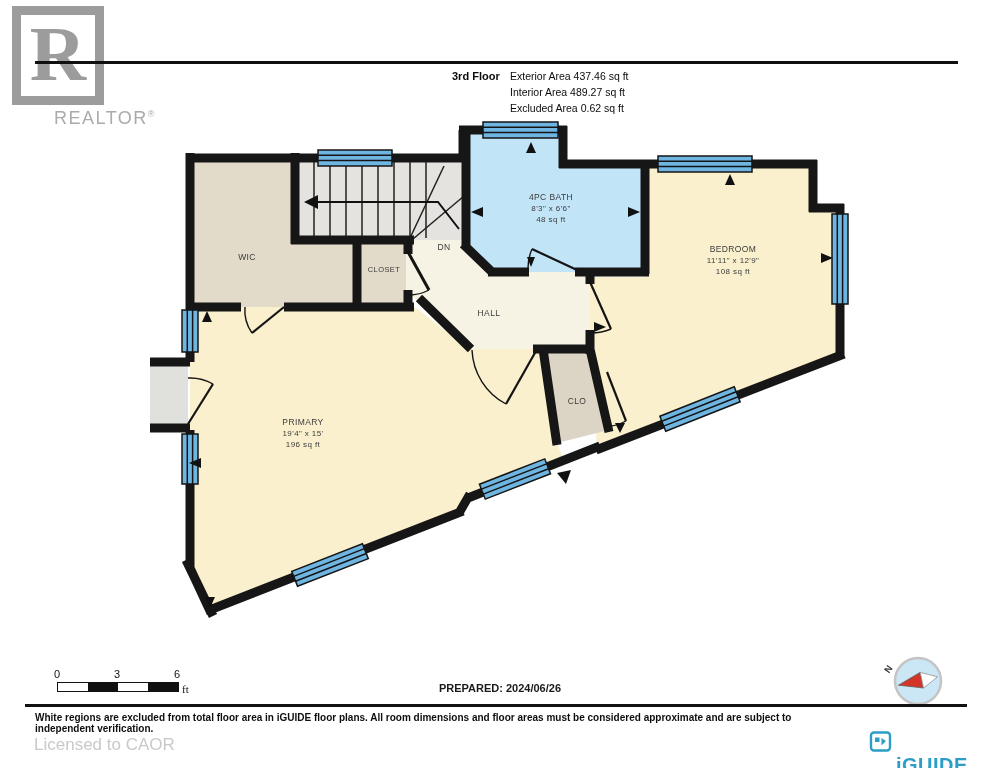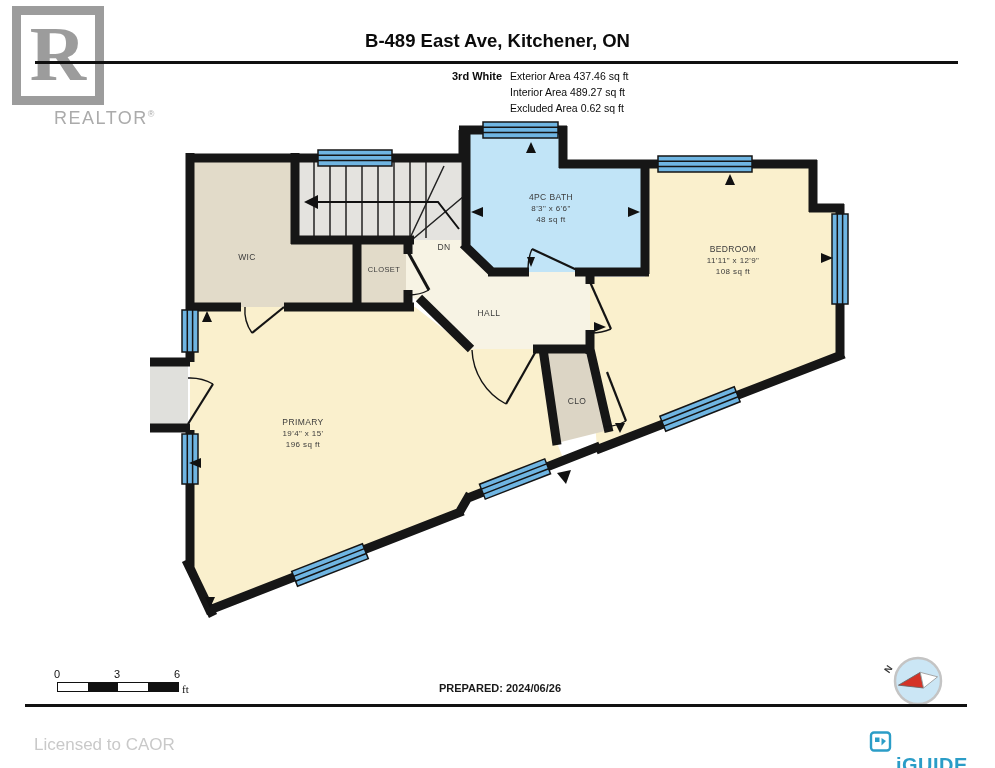--- a/index.html
+++ b/index.html
@@ -38,23 +38,22 @@
 
 <div id="stage">
 
   <div class="abs" id="realtor-box">
     <div id="realtor-inner">
       <span>R</span>
     </div>
   </div>
   <div class="abs" id="realtor-word"><span>REALTOR</span><sup>®</sup></div>
 
-  <div class="abs" id="title">B-489 East Ave, Kitchener, ON</div>
   <div class="abs" id="rule"></div>
-  <div class="abs" id="floor-label">3rd White</div>
+  <div class="abs" id="floor-label">3rd Floor</div>
   <div class="area-line" style="top:70px">Exterior Area 437.46 sq ft</div>
   <div class="area-line" style="top:86px">Interior Area 489.27 sq ft</div>
   <div class="area-line" style="top:102px">Excluded Area 0.62 sq ft</div>
 
   <svg id="plan" class="abs" width="995" height="768" viewBox="0 0 995 768">
 
     <g>
       <rect x="295" y="158" width="168" height="82" fill="#E4E3DF"></rect>
       <path d="M190,158 H295 V240 H357 V307 H190 Z" fill="#E2DBC9"></path>
       <rect x="357" y="240" width="51" height="67" fill="#E2DBC9"></rect>
@@ -209,20 +208,21 @@
     <div style="background:transparent"></div>
     <div style="background:#111"></div>
     <div style="background:transparent"></div>
     <div style="background:#111"></div>
   </div>
   <span class="abs" id="tick-ft">ft</span>
 
   <div class="abs" id="prepared">PREPARED: 2024/06/26</div>
 
   <div class="abs" id="rule2"></div>
+  <div class="abs" id="disclaimer">White regions are excluded from total floor area in iGUIDE floor plans. All room dimensions and floor areas must be considered approximate and are subject to independent verification.</div>
   <div class="abs" id="iguide">
     <svg width="23" height="23" viewBox="0 0 23 23">
       <rect x="2" y="2.5" width="19" height="18" rx="3" fill="none" stroke="#2B9DC7" stroke-width="2.4"></rect>
       <rect x="6" y="7.5" width="4.5" height="4.5" fill="#2B9DC7"></rect>
       <polygon points="12.5,8 17,11 12.5,15.5" fill="#2B9DC7"></polygon>
     </svg>
     <span class="word">iGUIDE</span>
   </div>
   <div class="abs" id="license">Licensed to CAOR</div>
 

